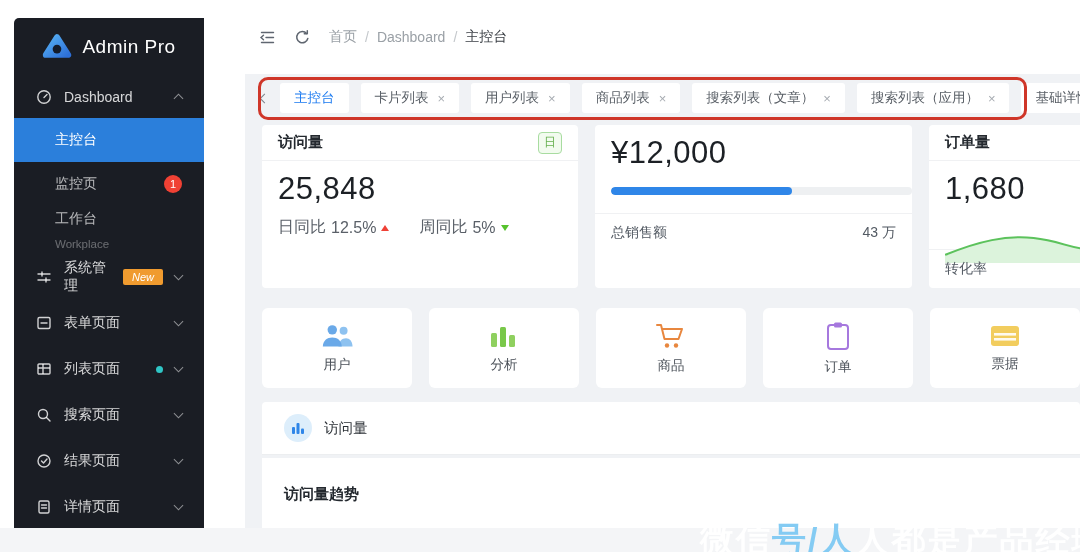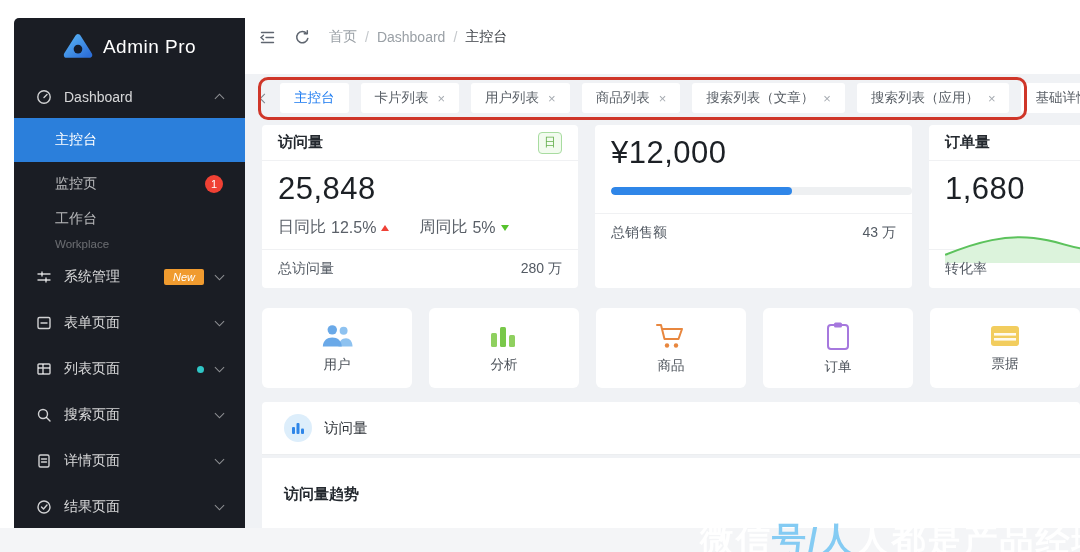--- a/index.html
+++ b/index.html
@@ -3,21 +3,21 @@
 <meta charset="utf-8">
 <style>
   * { margin:0; padding:0; box-sizing:border-box; }
   html,body { background:#fff; }
   .page {
     position:relative; width:1080px; height:552px; overflow:hidden;
     font-family:"Liberation Sans","DejaVu Sans",sans-serif; background:#fff;
     color:#23282e;
   }
   
-  .sidebar{ position:absolute; left:14px; top:18px; width:231px; height:512px;
+  .sidebar{ position:absolute; left:14px; top:18px; width:190px; height:512px;
     background:#1a1d24; border-radius:5px 0 0 0; color:rgba(255,255,255,.82); }
   .logo{ height:58px; display:flex; align-items:center; justify-content:center; gap:10px; }
   .logo-text{ font-size:19px; color:#fff; letter-spacing:.5px; }
   .menu-root{ height:42px; display:flex; align-items:center; padding:0 22px; gap:12px; font-size:14px; cursor:pointer; }
   .menu-root .lbl{ flex:1; }
   .submenu .sub{ height:44px; display:flex; align-items:center; padding:0 22px 0 41px; font-size:14px;
     color:rgba(255,255,255,.68); cursor:pointer; }
   .submenu .sub.active{ background:#2b7fdb; color:#fff; }
   .sub.twoline{ flex-direction:column; align-items:flex-start; justify-content:center; gap:2px; height:48px; }
   .subsub{ font-size:11.5px; color:rgba(255,255,255,.35);margin-top:8px; }
@@ -170,34 +170,34 @@
     <div class="group">
       <svg class="mi" viewBox="0 0 16 16" fill="none" stroke="rgba(255,255,255,.8)" stroke-width="1.4" stroke-linecap="round">
         <circle cx="7" cy="7" r="4.5"></circle>
           <path d="M10.5 10.5L14 14"></path>
       </svg>
       <span class="lbl">搜索页面</span>
       <span class="chev down"></span>
     </div>
 
     <div class="group">
+      <svg class="mi" viewBox="0 0 16 16" fill="none" stroke="rgba(255,255,255,.8)" stroke-width="1.4" stroke-linecap="round" stroke-linejoin="round">
+        <circle cx="8" cy="8" r="6"></circle>
+          <path d="M5.5 8l2 2 3.5-4"></path>
+      </svg>
+      <span class="lbl">结果页面</span>
+      <span class="chev down"></span>
+    </div>
+
+    <div class="group">
       <svg class="mi" viewBox="0 0 16 16" fill="none" stroke="rgba(255,255,255,.8)" stroke-width="1.4" stroke-linecap="round">
         <rect x="3" y="2" width="10" height="12" rx="1.5"></rect>
           <path d="M5.5 6h5M5.5 9h5"></path>
       </svg>
       <span class="lbl">详情页面</span>
-      <span class="chev down"></span>
-    </div>
-
-    <div class="group">
-      <svg class="mi" viewBox="0 0 16 16" fill="none" stroke="rgba(255,255,255,.8)" stroke-width="1.4" stroke-linecap="round" stroke-linejoin="round">
-        <circle cx="8" cy="8" r="6"></circle>
-          <path d="M5.5 8l2 2 3.5-4"></path>
-      </svg>
-      <span class="lbl">结果页面</span>
       <span class="chev down"></span>
     </div>
   </aside>
 
   <div class="topbar">
     <svg class="tb-icon" viewBox="0 0 17 17" fill="none" stroke="currentColor" stroke-width="1.4" stroke-linecap="round">
       <path d="M2.5 3.5h12M7 8.5h7.5M2.5 13.5h12"></path>
         <path d="M4.5 6.2L2 8.5l2.5 2.3" fill="none"></path>
     </svg>
     <svg class="tb-icon" viewBox="0 0 17 17" fill="none" stroke="currentColor" stroke-width="1.5" stroke-linecap="round">
@@ -266,24 +266,20 @@
             <span>12.5%</span>
             <span class="caret-up"></span>
           </span>
           <span class="metric">
             <span>周同比</span>
             <span>5%</span>
             <span class="caret-down"></span>
           </span>
         </div>
       </div>
-      <div class="stat-foot">
-        <span>总访问量</span>
-        <span class="val">280 万</span>
-      </div>
     </div>
 
     <div class="card stat-card" style="width:317px;">
       <div class="stat-body">
         <div class="stat-value">¥12,000</div>
         <div class="progress-track">
           <div class="progress-fill" style="width:60%"></div>
         </div>
       </div>
       <div class="stat-foot">

